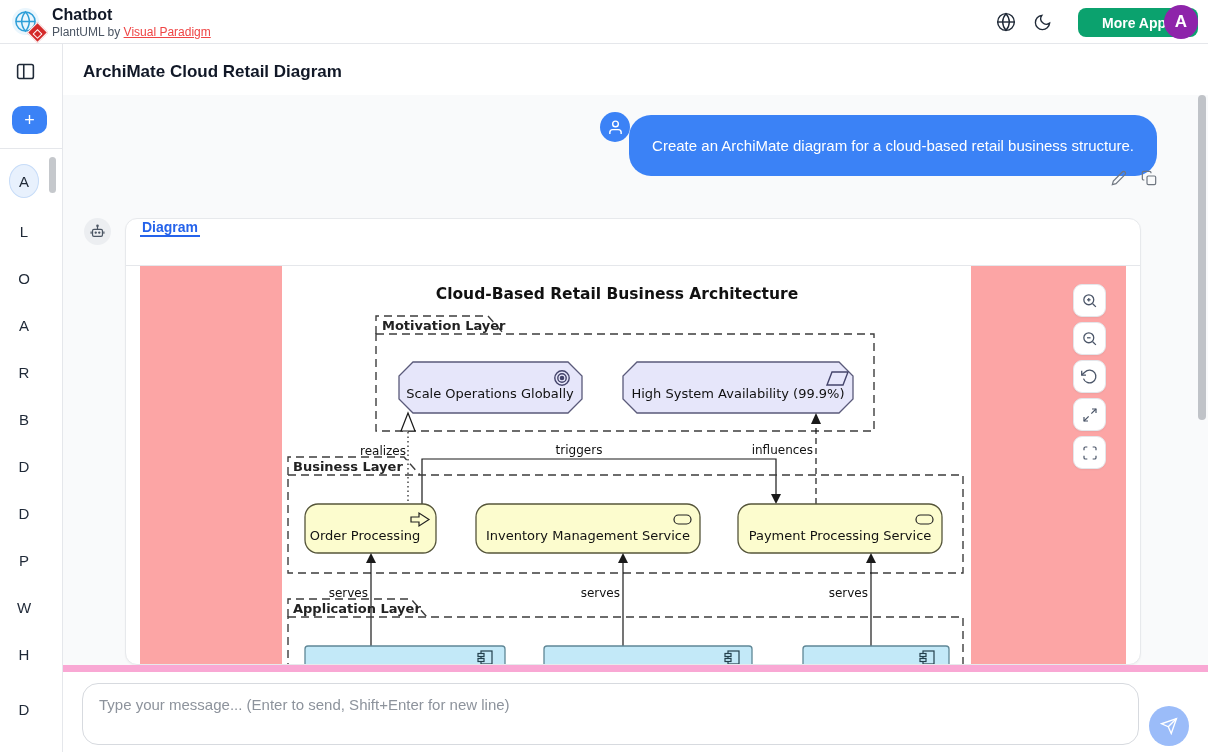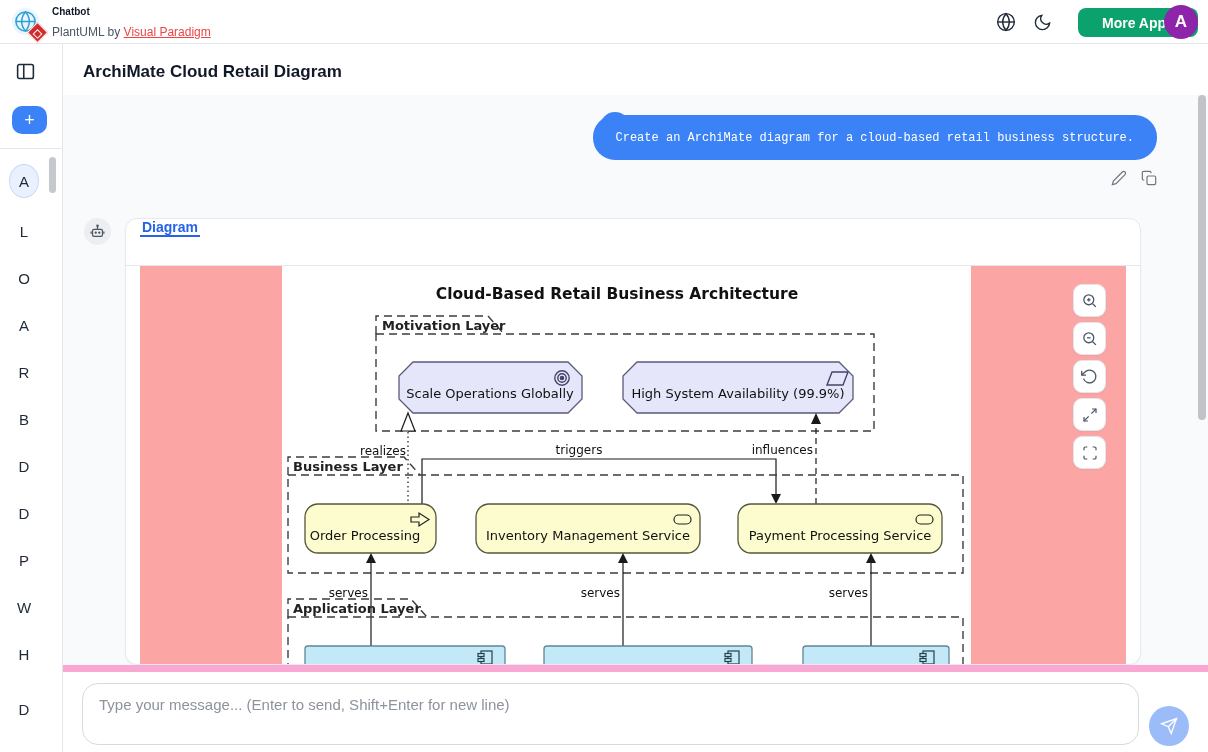--- a/index.html
+++ b/index.html
@@ -9,21 +9,21 @@
   
   .app-header { position:absolute; left:0; top:0; width:1208px; height:44px;
     background:#fff; border-bottom:1px solid #e5e7eb; z-index:30; }
   .logo-wrap { position:absolute; left:12px; top:8px; width:30px; height:30px; }
   .logo-globe { position:absolute; left:0; top:0; width:27px; height:27px; border-radius:50%;
     background:#eaf6fd; color:#2f9fd8; display:flex; align-items:center; justify-content:center; }
   .logo-diamond { position:absolute; right:-3px; bottom:-2px; width:15px; height:15px;
     background:#d42a2a; transform:rotate(45deg); border:1.5px solid #fff; }
   .logo-diamond:after { content:""; position:absolute; left:3.5px; top:3.5px; width:5px; height:5px;
     border:1.5px solid #fff; }
-  .app-title { position:absolute; left:52px; top:6px; font-size:10px; font-weight:bold; color:#111827; }
+  .app-title { position:absolute; left:52px; top:6px; font-size:16px; font-weight:bold; color:#111827; }
   .powered { position:absolute; left:52px; top:25px; font-size:12px; color:#4b5563; }
   .powered a { color:#ef4444; text-decoration:underline; }
   .hdr-icon-btn { position:absolute; top:11px; width:22px; height:22px; background:none; border:none;
     color:#1f2937; cursor:pointer; }
   .btn-more-apps { position:absolute; left:1078px; top:8px; height:29px; padding:0 24px;
     border:none; border-radius:8px; color:#fff; font-size:14px; font-weight:bold; cursor:pointer; }
   .hdr-avatar { position:absolute; left:1164px; top:5px; width:34px; height:34px; border-radius:50%;
     color:#fff; font-size:17px; font-weight:bold; display:flex; align-items:center; justify-content:center;
     border:none; cursor:pointer; }
 
@@ -48,22 +48,22 @@
   
   .main { position:absolute; left:63px; top:44px; width:1145px; height:708px; }
   .title-row { position:absolute; left:0; top:4px; width:1145px; height:51px; background:#fff;
     border-bottom:1px solid #e5e7eb; }
   .page-title { position:absolute; left:20px; top:14px; font-size:17px; font-weight:bold; color:#111827; }
 
   .chat-area { position:absolute; left:0; top:51px; width:1145px; height:570px; background:#f9fafb;
     overflow:hidden; }
   .user-avatar { position:absolute; left:537px; top:17px; width:30px; height:30px; border-radius:50%;
     display:flex; align-items:center; justify-content:center; color:#fff; }
-  .user-bubble { position:absolute; right:51px; top:20px; height:45px; border-radius:22px;
-    color:#fff; font-size:12px; display:flex; align-items:center; padding:0 23px; white-space:nowrap;font-family:Liberation Mono, monospace; }
+  .user-bubble { position:absolute; right:51px; top:20px; height:61px; border-radius:22px;
+    color:#fff; font-size:15px; display:flex; align-items:center; padding:0 23px; white-space:nowrap; }
   .msg-action { position:absolute; top:74px; width:18px; height:18px; background:none; border:none;
     color:#6f7680; cursor:pointer; }
   .bot-avatar { position:absolute; left:21px; top:123px; width:27px; height:27px; border-radius:50%;
     background:#eceef1; color:#4b5563; display:flex; align-items:center; justify-content:center; }
 
   
   .card { position:absolute; left:62px; top:123px; width:1016px; height:447px; background:#fff;
     border:1px solid #e7e9ec; border-radius:12px; overflow:hidden;
     box-shadow:0 1px 2px rgba(0,0,0,.04); }
   .tabbar { position:absolute; left:0; top:0; width:100%; height:47px; border-bottom:1px solid #e5e7eb;

